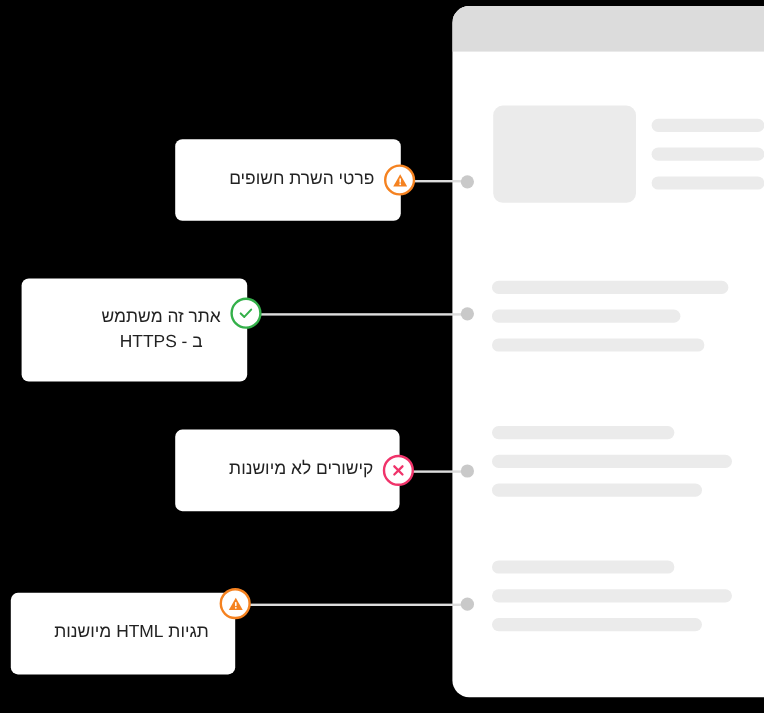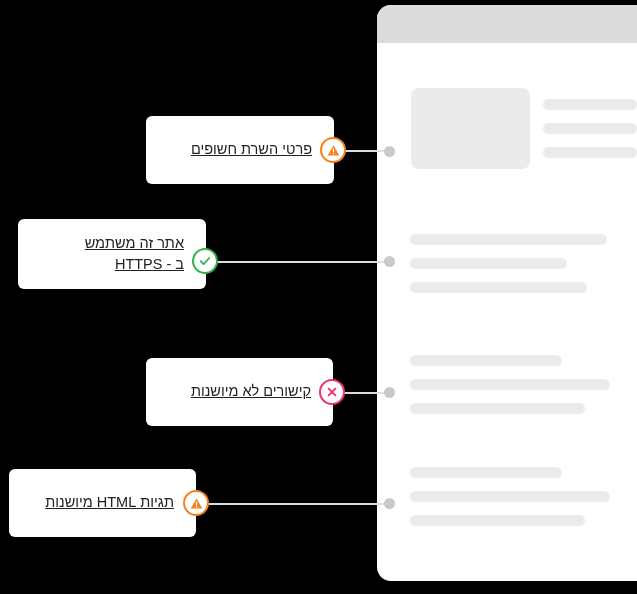--- a/index.html
+++ b/index.html
@@ -74,27 +74,26 @@
     background: #ffffff;
     border-radius: 6px;
     box-shadow: 0 1px 4px rgba(0,0,0,0.22);
     display: flex;
     align-items: center;
     justify-content: flex-end;
     padding: 0 22px 0 16px;
   }
   .callout-text {
     direction: rtl;
-    text-align: right;
+    text-align: center;
     color: #222222;
     font-size: 14.5px;
     line-height: 1.45;
     white-space: pre-line;
     unicode-bidi: plaintext;
-    text-decoration: underline;
   }
 
   
   .badge {
     position: absolute;
     width: 26px;
     height: 26px;
     border-radius: 50%;
     background: #ffffff;
     border: 2px solid currentColor;
@@ -146,38 +145,38 @@
       <div class="callout" style="left: 146px; top: 116px; width: 188px; height: 68px;">
         <div class="callout-text">פרטי השרת חשופים</div>
       </div>
       <div class="badge badge-warning" style="left: 320px; top: 137px; color: rgb(245, 130, 32);">
         <svg width="15" height="15" viewBox="0 0 15 15" aria-hidden="true">
           <path d="M7.5 2.2 L13.3 12.4 L1.7 12.4 Z" fill="currentColor"></path>
           <rect x="6.85" y="5.6" width="1.3" height="3.6" rx="0.6" fill="#ffffff"></rect>
           <circle cx="7.5" cy="10.55" r="0.78" fill="#ffffff"></circle>
         </svg>
       </div>
-      <div class="callout" style="left: 18px; top: 219px; width: 188px; height: 70px;">
+      <div class="callout" style="left: 18px; top: 232px; width: 188px; height: 86px;">
         <div class="callout-text">אתר זה משתמש
 ב - HTTPS</div>
       </div>
       <div class="badge badge-ok" style="left: 192px; top: 248px; color: rgb(52, 176, 74);">
         <svg width="14" height="14" viewBox="0 0 14 14" aria-hidden="true">
           <path d="M2.6 7.2 L5.6 10.1 L11.3 4.0" fill="none" stroke="currentColor" stroke-width="1.7" stroke-linecap="round" stroke-linejoin="round"></path>
         </svg>
       </div>
       <div class="callout" style="left: 146px; top: 358px; width: 187px; height: 68px;">
         <div class="callout-text">קישורים לא מיושנות</div>
       </div>
       <div class="badge badge-error" style="left: 319px; top: 379px; color: rgb(240, 51, 106);">
         <svg width="14" height="14" viewBox="0 0 14 14" aria-hidden="true">
           <path d="M3.6 3.6 L10.4 10.4 M10.4 3.6 L3.6 10.4" fill="none" stroke="currentColor" stroke-width="1.9" stroke-linecap="round"></path>
         </svg>
       </div>
-      <div class="callout" style="left: 9px; top: 469px; width: 187px; height: 68px;">
+      <div class="callout" style="left: 9px; top: 494px; width: 187px; height: 68px;">
         <div class="callout-text">תגיות HTML מיושנות</div>
       </div>
       <div class="badge badge-warning" style="left: 183px; top: 490px; color: rgb(245, 130, 32);">
         <svg width="15" height="15" viewBox="0 0 15 15" aria-hidden="true">
           <path d="M7.5 2.2 L13.3 12.4 L1.7 12.4 Z" fill="currentColor"></path>
           <rect x="6.85" y="5.6" width="1.3" height="3.6" rx="0.6" fill="#ffffff"></rect>
           <circle cx="7.5" cy="10.55" r="0.78" fill="#ffffff"></circle>
         </svg>
       </div>
     </div>

